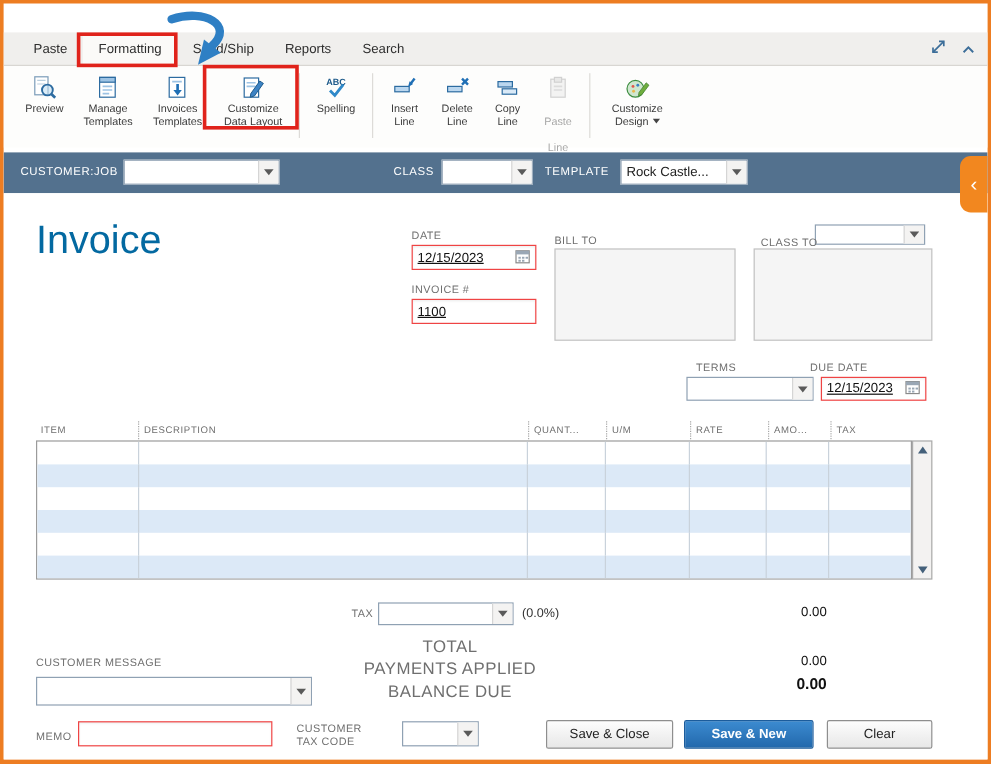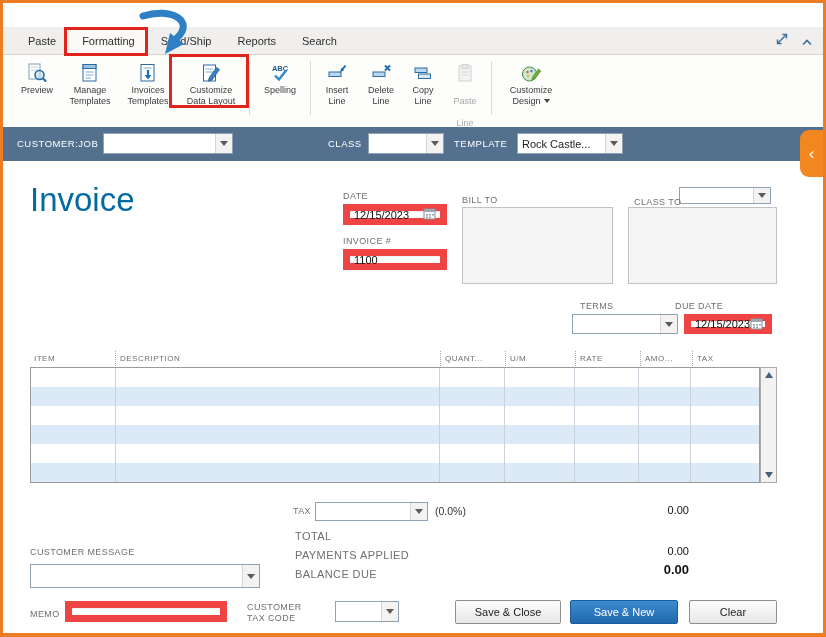--- a/index.html
+++ b/index.html
@@ -37,23 +37,23 @@
   .dd .dd-btn{width:16px;align-self:stretch;display:flex;align-items:center;justify-content:center;
     border-left:1px solid #D5D5D5;background:#F4F3F2;}
   .caret{width:0;height:0;border-left:4px solid transparent;border-right:4px solid transparent;
     border-top:5px solid #5A5A5A;}
   .collapse-tab{position:absolute;right:0;top:127px;width:23px;height:47px;background:#F2871F;
     border-radius:9px 0 0 9px;color:#fff;font-size:17px;display:flex;align-items:center;
     justify-content:center;z-index:20;}
   
   .body{position:absolute;left:0;top:158px;width:820px;height:472px;background:#fff;}
   .flabel{position:absolute;font-size:9px;color:#6F6F6F;letter-spacing:.4px;}
-  .input{position:absolute;background:#fff;border:7px solid #ef4444;box-sizing:border-box;
+  .input{position:absolute;background:#fff;border:1px solid #ef4444;box-sizing:border-box;
     box-shadow:inset 0 1px 2px rgba(0,0,0,.07);font-size:11px;color:#111;
-    display:flex;align-items:center;padding:0 4px;justify-content:space-between;}
+    display:flex;align-items:center;padding:0 4px;justify-content:space-between;text-decoration:underline;}
   .bigbox{position:absolute;background:#F5F5F5;border:1px solid #C2C2C2;box-sizing:border-box;}
   .heading{position:absolute;left:27px;top:20px;font-size:33px;color:#0369a1;}
   
   .thead{position:absolute;left:27px;top:190px;width:730px;height:15px;display:flex;}
   .thcell{font-size:8px;letter-spacing:.5px;color:#6F6F6F;box-sizing:border-box;
     padding-left:4px;border-left:1px dotted #A8A8A8;display:flex;align-items:center;}
   .thcell.first{border-left:none;}
   .tbody{position:absolute;left:27px;top:206px;width:730px;height:116px;
     border:1px solid #9B9B9B;box-sizing:border-box;overflow:hidden;background:#fff;}
   .trow{display:flex;height:19px;}
@@ -62,27 +62,27 @@
   .tcell.last{border-right:none;}
   .scrollbar{position:absolute;left:757px;top:206px;width:17px;height:116px;background:#F3F2F1;
     border:1px solid #ABABAB;box-sizing:border-box;display:flex;flex-direction:column;
     justify-content:space-between;align-items:center;}
   .sb-arrow{width:15px;height:14px;display:flex;align-items:center;justify-content:center;}
   .tri-up{width:0;height:0;border-left:4px solid transparent;border-right:4px solid transparent;
     border-bottom:6px solid #44607A;}
   .tri-down{width:0;height:0;border-left:4px solid transparent;border-right:4px solid transparent;
     border-top:6px solid #44607A;}
   
-  .tot-label{position:absolute;font-size:11px;color:#6F6F6F;letter-spacing:.4px;text-align:left;width:160px;}
+  .tot-label{position:absolute;font-size:14px;color:#6F6F6F;letter-spacing:.4px;text-align:center;width:160px;}
   .tot-value{position:absolute;font-size:11px;color:#111;text-align:right;width:86px;}
   
   .btn{position:absolute;height:24px;border:1px solid #8E8E8E;border-radius:2px;
     background:linear-gradient(#FDFDFD,#E7E7E7);font-size:11px;color:#222;
     display:flex;align-items:center;justify-content:center;box-sizing:border-box;}
-  .btn.primary{background:linear-gradient(#3C8BD0,#2268AC);border-color:#1B5C9C;color:#fff;font-weight:normal;}
+  .btn.primary{background:linear-gradient(#3C8BD0,#2268AC);border-color:#1B5C9C;color:#fff;font-weight:bold;}
   
   .anno-box{position:absolute;border:3px solid #E0231B;box-sizing:border-box;z-index:60;background:transparent;}
   .anno-arrow{position:absolute;z-index:61;}
 </style>
 </head>
 <body>
 
 <div class="window">
 
 

